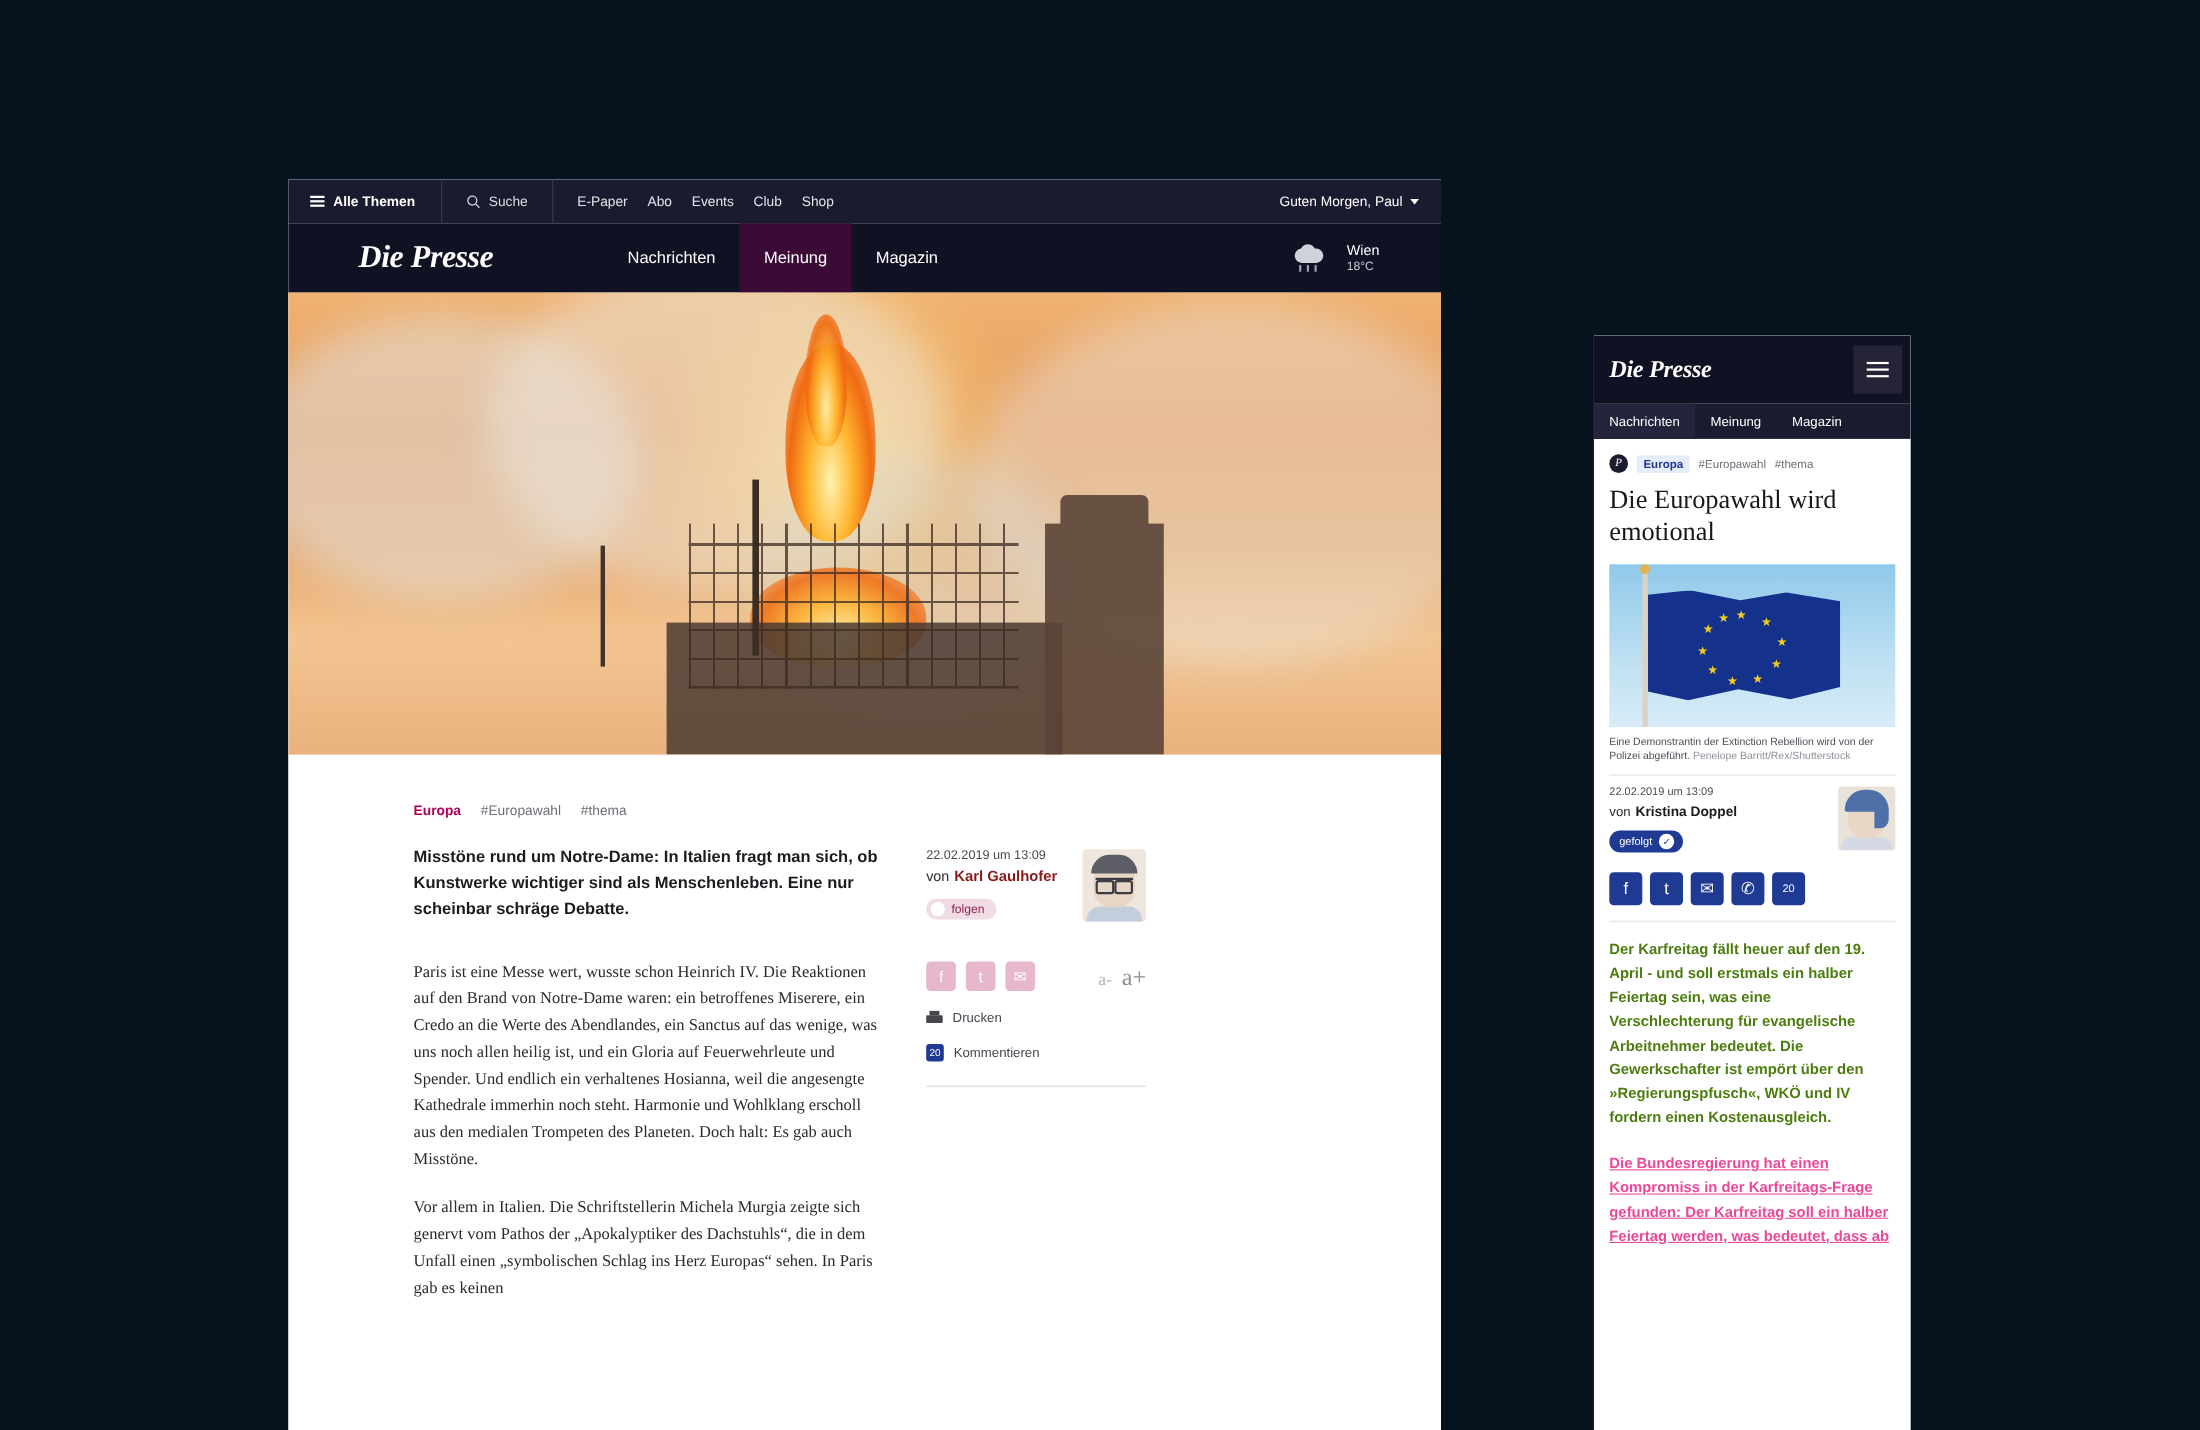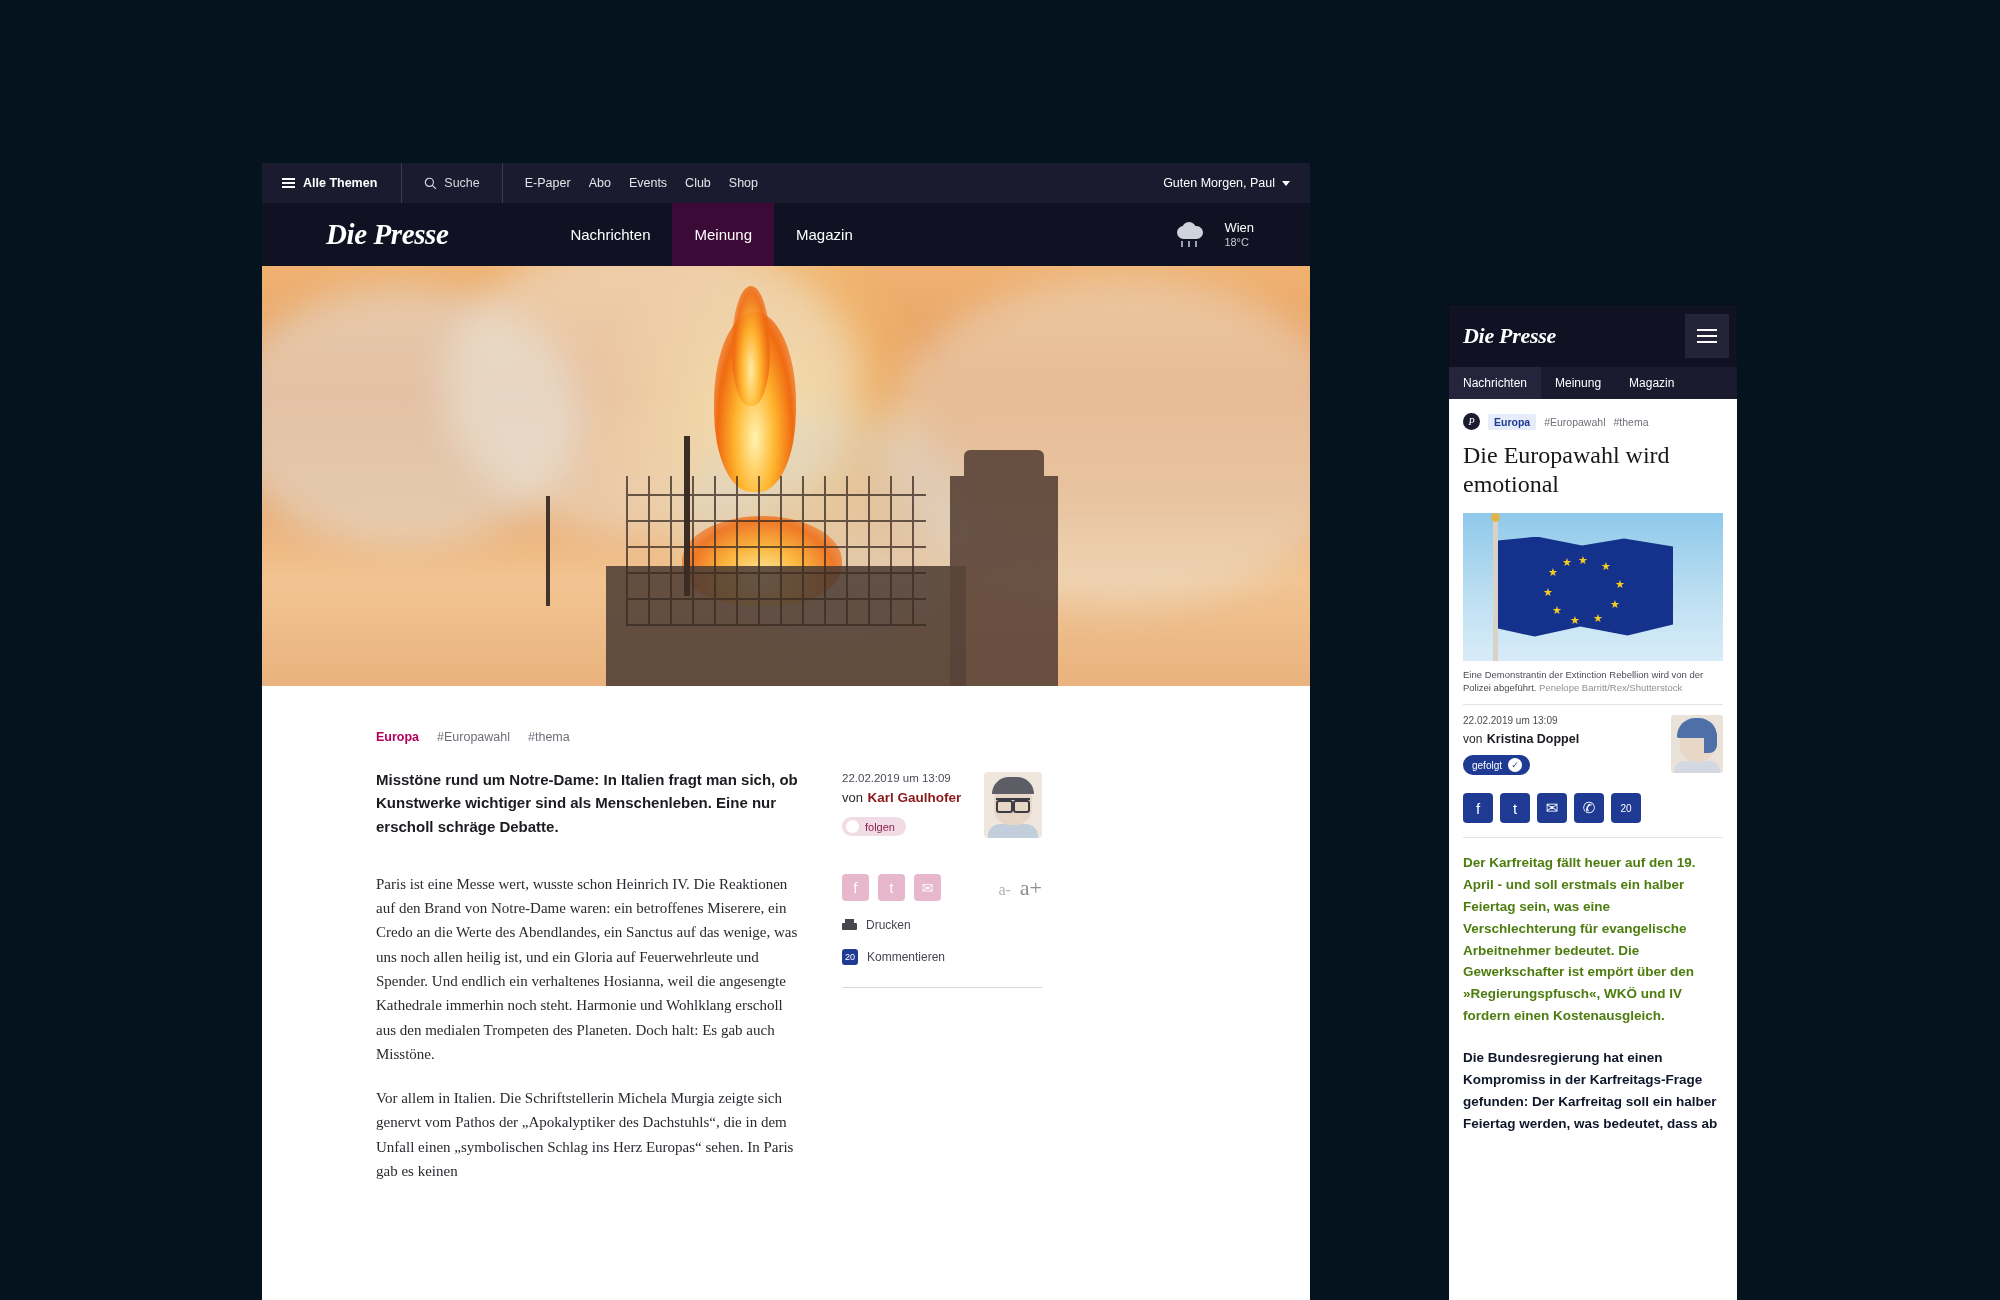--- a/index.html
+++ b/index.html
@@ -262,21 +262,21 @@
   .ma-hair2 { position: absolute; left: 33px; top: 14px; width: 13px; height: 24px; background: #4f6fa8; border-radius: 0 8px 8px 0;}
   .ma-body { position: absolute; bottom: 0; left: 3px; width: 46px; height: 12px; background: #d3d8e2; border-radius: 10px 10px 0 0; }
   .m-share { display: flex; gap: 7px; padding: 12px 0 14px; border-bottom: 1px solid #e2e2e8; }
   .m-sq { width: 30px; height: 30px; border-radius: 4px; display: flex; align-items: center; justify-content: center; color: #fff; font-size: 15px; }
   .m-fb { background: #1f3a93; }
   .m-tw { background: #1f3a93; }
   .m-ml { background: #1f3a93; }
   .m-wa { background: #1f3a93; }
   .m-cm { background: #1f3a93; font-size: 10px; }
   .m-p { font-size: 13.5px; line-height: 1.62; color: #4d7c0f; margin: 14px 0 0 0; font-weight: bold; }
-  .m-p2 { font-size: 13.5px; line-height: 1.62; color: #0f172a; margin: 20px 0 0 0; font-weight: bold; }
+  .m-p2 { font-size: 13.5px; line-height: 1.62; color: #ec4899; margin: 20px 0 0 0; font-weight: bold; text-decoration: underline; }
 </style>
 </head>
 <body>
 
 <div id="desktop">
 
   <div class="utility-bar">
     <div class="ub-left">
       <div class="hamburger-box">
         <span class="ham-lines">
@@ -355,21 +355,21 @@
   <div class="article-card">
     <div class="kicker-row">
       <span class="kicker-main">Europa</span>
       <span class="kicker-tag">#Europawahl</span>
       <span class="kicker-tag">#thema</span>
     </div>
 
 
     <div class="art-cols">
       <div class="art-main">
-        <div class="lede">Misstöne rund um Notre-Dame: In Italien fragt man sich, ob Kunstwerke wichtiger sind als Menschenleben. Eine nur erscholl schräge Debatte.</div>
+        <div class="lede">Misstöne rund um Notre-Dame: In Italien fragt man sich, ob Kunstwerke wichtiger sind als Menschenleben. Eine nur scheinbar schräge Debatte.</div>
         <p class="body-p">Paris ist eine Messe wert, wusste schon Heinrich IV. Die Reaktionen auf den Brand von Notre-Dame waren: ein betroffenes Miserere, ein Credo an die Werte des Abendlandes, ein Sanctus auf das wenige, was uns noch allen heilig ist, und ein Gloria auf Feuerwehrleute und Spender. Und endlich ein verhaltenes Hosianna, weil die angesengte Kathedrale immerhin noch steht. Harmonie und Wohlklang erscholl aus den medialen Trompeten des Planeten. Doch halt: Es gab auch Misstöne.</p>
         <p class="body-p">Vor allem in Italien. Die Schriftstellerin Michela Murgia zeigte sich genervt vom Pathos der „Apokalyptiker des Dachstuhls“, die in dem Unfall einen „symbolischen Schlag ins Herz Europas“ sehen. In Paris gab es keinen</p>
       </div>
 
       <div class="art-side">
         <div class="byline-row">
           <div>
             <div class="by-date">22.02.2019 um 13:09</div>
             <div>
               <span class="by-von">von</span>

